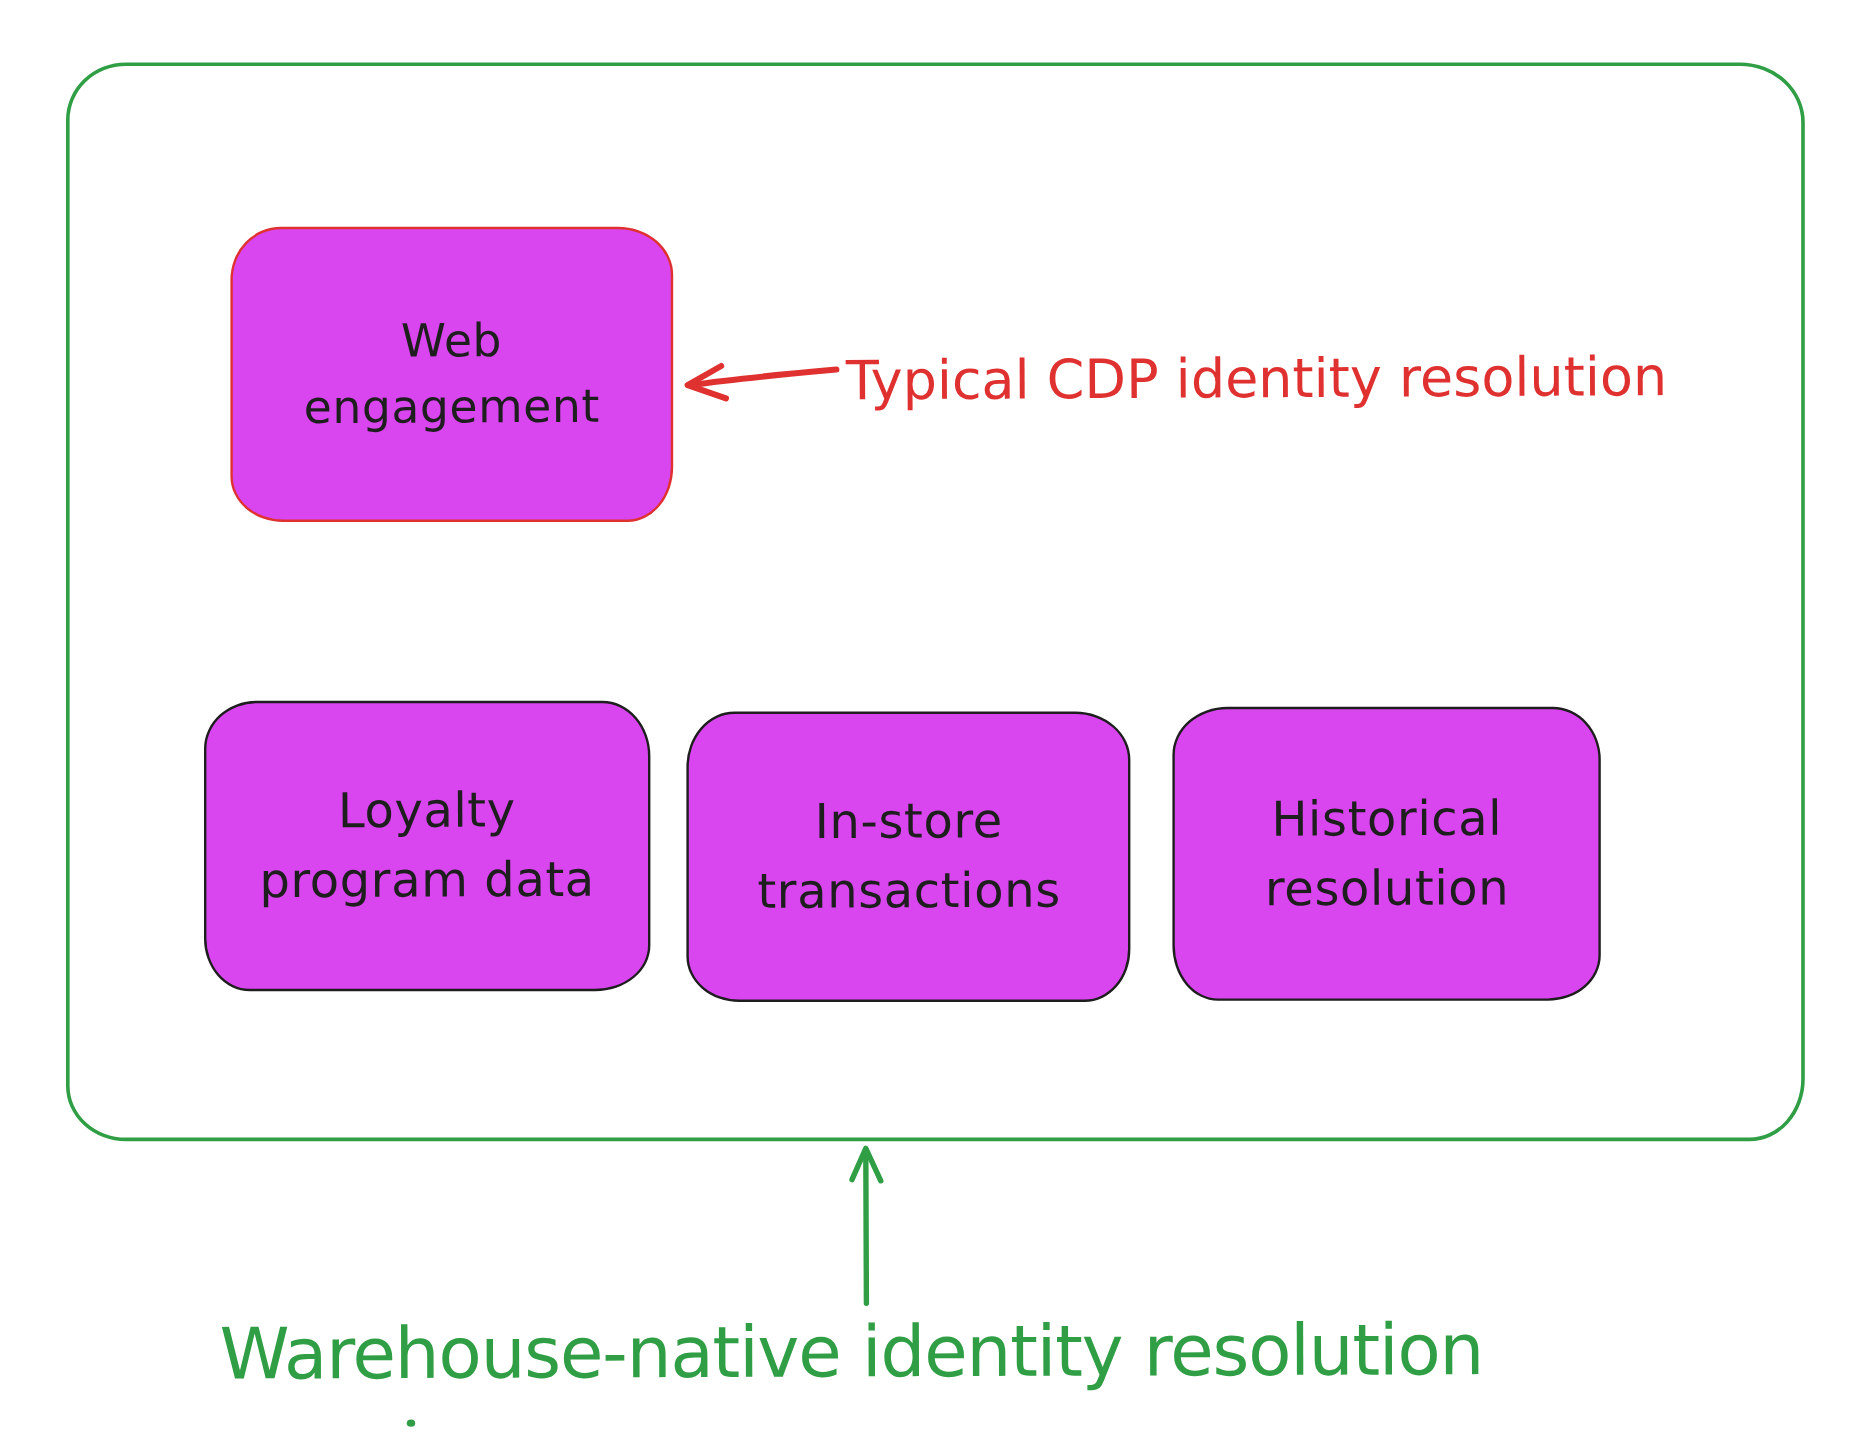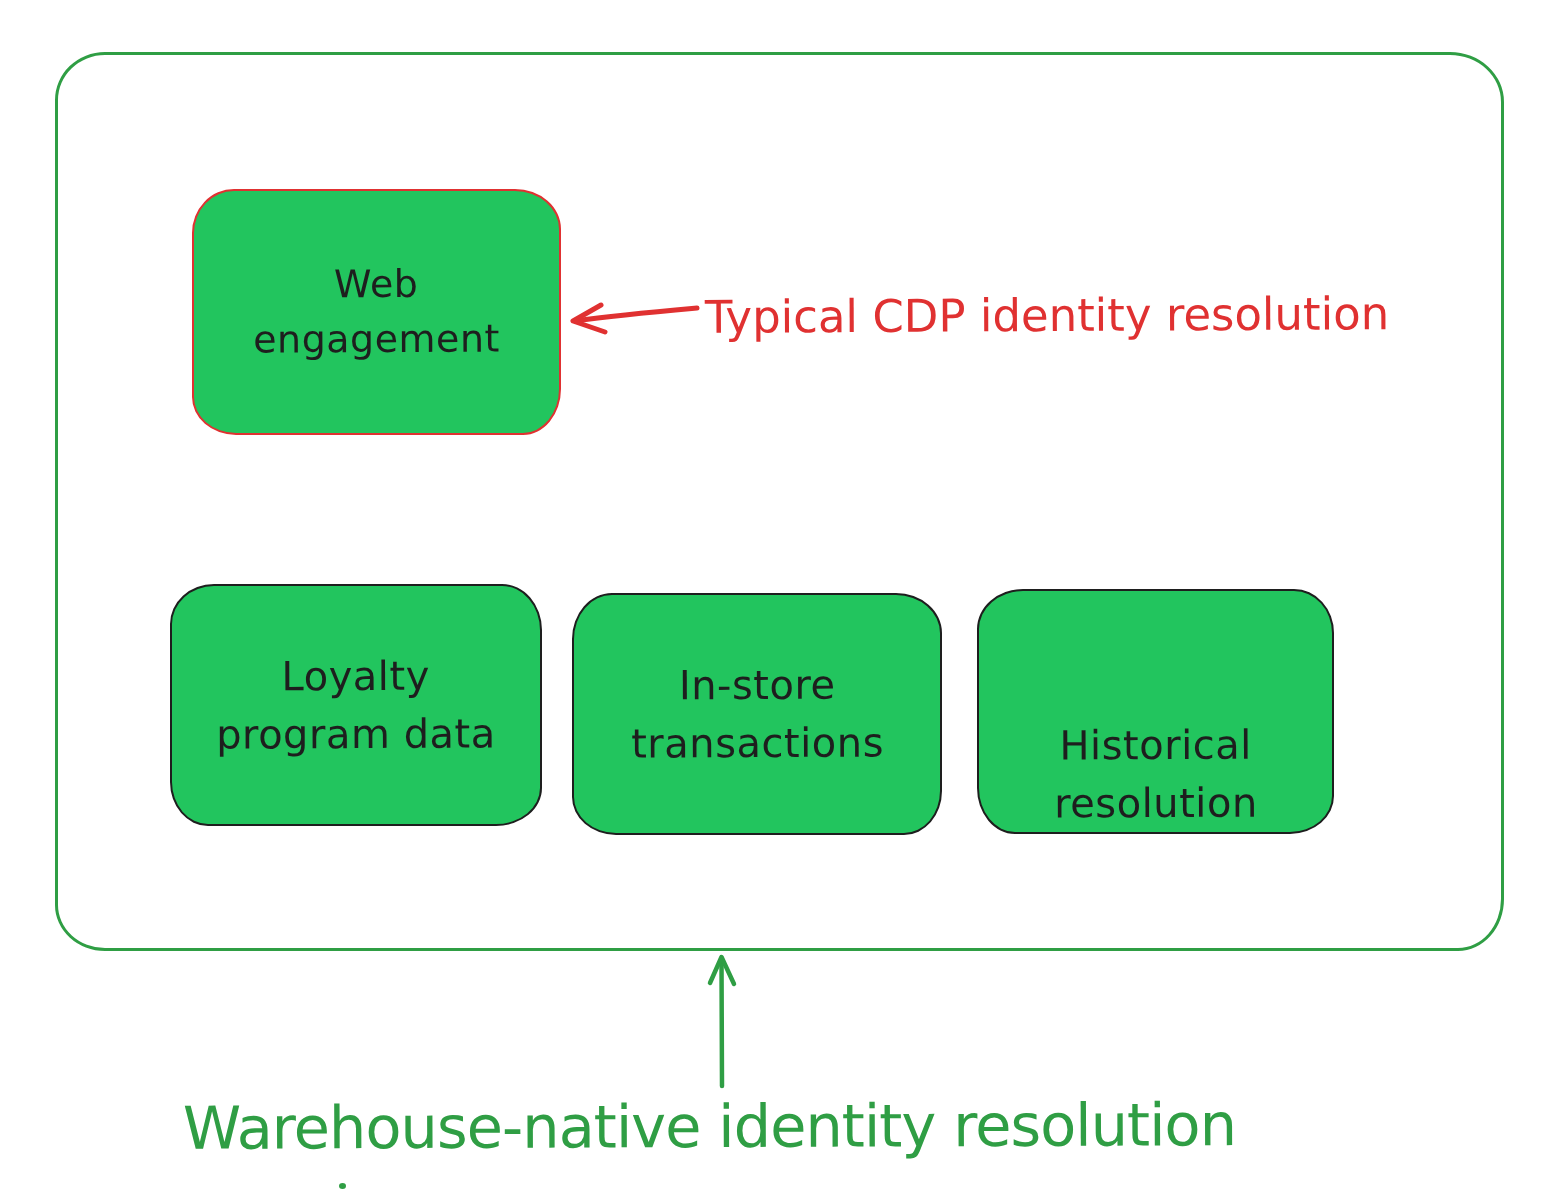--- a/index.html
+++ b/index.html
@@ -27,21 +27,21 @@
     border-radius: 50px 54px 46px 50px / 48px 50px 52px 46px;
     background: transparent;
   }
   
   .node {
     position: absolute;
     display: flex;
     align-items: center;
     justify-content: center;
     text-align: center;
-    background: #22c55e;
+    background: #d946ef;
     line-height: 1.45;
     font-size: 40px;
     letter-spacing: 0.5px;
   }
   .node .lines { transform: rotate(-0.25deg); }
   .node-red {
     left: 192px;
     top: 189px;
     width: 365px;
     height: 242px;
@@ -65,21 +65,20 @@
     width: 366px;
     height: 238px;
     border-radius: 40px 46px 38px 44px / 46px 40px 44px 38px;
   }
   .node-historical {
     left: 977px;
     top: 589px;
     width: 353px;
     height: 241px;
     border-radius: 46px 40px 44px 38px / 40px 44px 38px 46px;
-    align-items: flex-end;
   }
   
   .cdp-label {
     position: absolute;
     left: 705px;
     top: 289px;
     font-size: 45px;
     color: #e03131;
     white-space: nowrap;
     letter-spacing: 0px;

